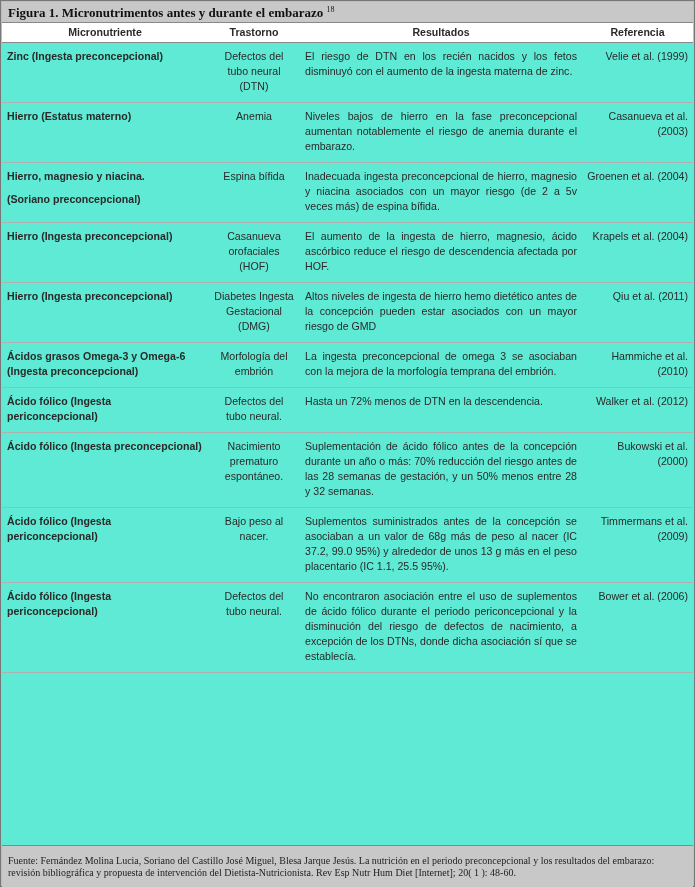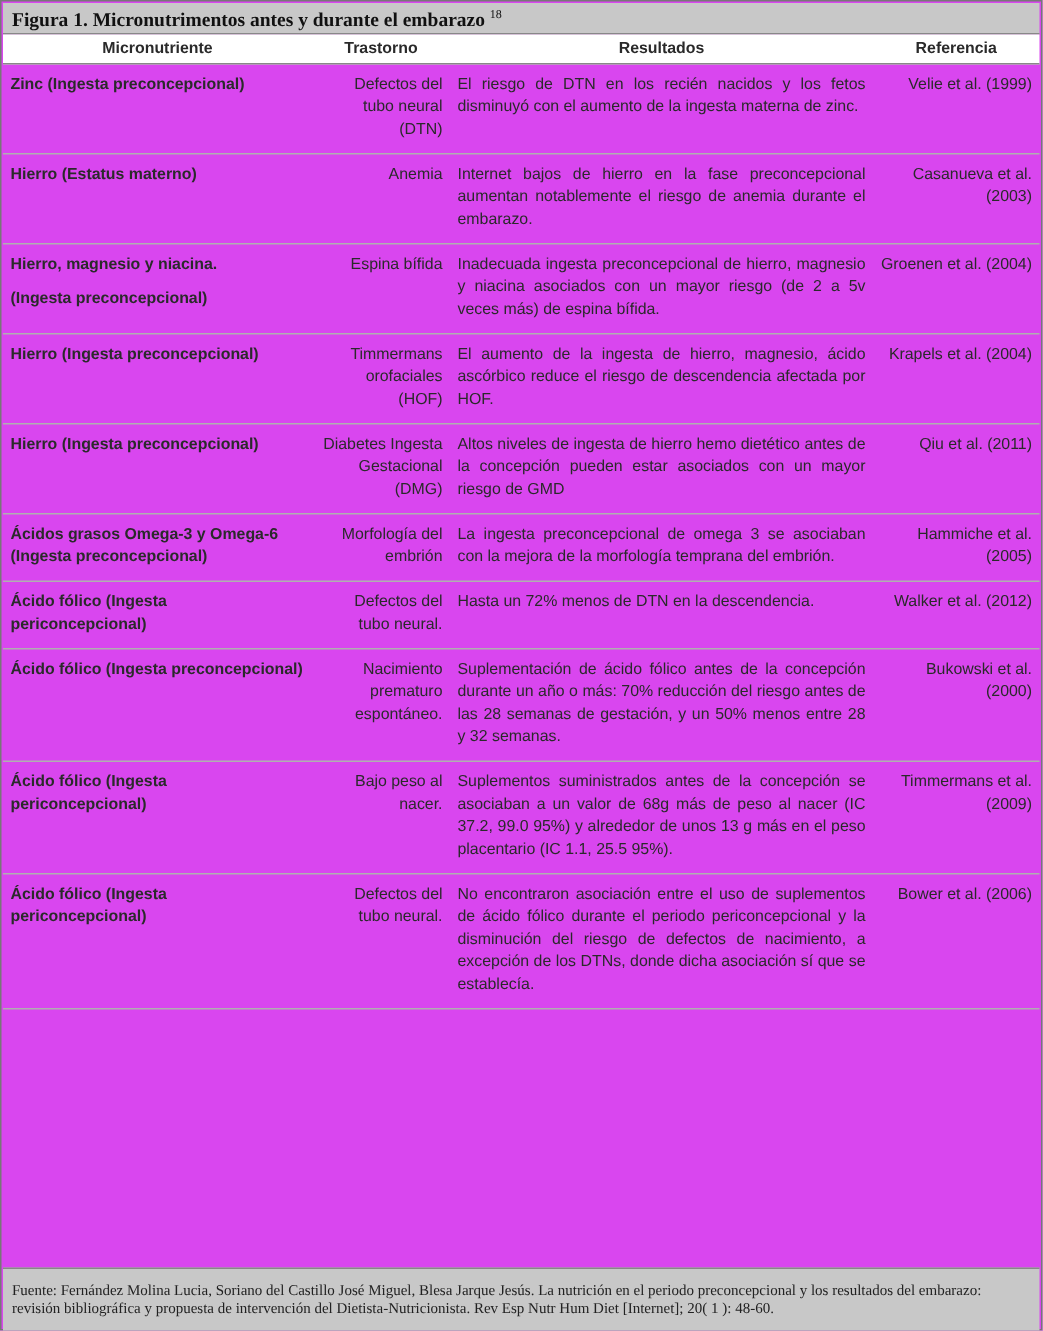--- a/index.html
+++ b/index.html
@@ -1,25 +1,25 @@
 <!DOCTYPE html>
 <html><head>
 <meta charset="utf-8">
 <style>
   html, body { margin: 0; padding: 0; background: #ffffff; }
   body { width: 695px; height: 887px; overflow: hidden; font-family: "Liberation Sans", sans-serif; color: #222; }
-  .frame { position: absolute; left: 0; top: 0; width: 693px; height: 885px; border: 1px solid #777; background: #d946ef; }
+  .frame { position: absolute; left: 0; top: 0; width: 693px; height: 885px; border: 1px solid #777; background: #5eead4; }
   .title-bar { position: absolute; left: 1px; top: 1px; width: 691px; height: 20px; background: #c8c8c8; border-bottom: 1px solid #888; }
   .title-text { position: absolute; left: 6px; top: 3px; font-family: "Liberation Serif", serif; font-weight: bold; font-size: 13px; color: #111; white-space: nowrap; }
   .title-text sup { font-size: 8px; font-weight: normal; }
   table.tbl { position: absolute; left: 1px; top: 22px; width: 691px; border-collapse: collapse; font-size: 10.6px; line-height: 15px; color: #2a2a2a; }
   table.tbl th { font-weight: bold; font-size: 10.6px; padding: 2px 4px; border-bottom: 1px solid #888; text-align: center; background: #fff; height: 14px; }
   table.tbl td { vertical-align: top; padding: 6px 5px 8px 5px; border-bottom: 1px solid #b0b0b0; }
   td.c-micro { width: 196px; font-weight: bold; text-align: left; padding-left: 6px; margin-top: 29px; }
-  td.c-trast { width: 82px; text-align: right; }
+  td.c-trast { width: 82px; text-align: center; }
   td.c-res { width: 272px; text-align: justify; padding-left: 10px; padding-right: 8px; }
   td.c-ref { text-align: right; }
   th.h-micro { width: 196px; }
   th.h-trast { width: 82px; }
   th.h-res { width: 272px; }
   .micro-line { display: block; }
   .micro-gap { display: block; height: 8px; }
   .footer { position: absolute; left: 1px; top: 844px; width: 689px; height: 40px; background: #c8c8c8; border-top: 1px solid #888; padding: 1px 0 0 2px; }
   .footer-text { position: absolute; left: 6px; top: 9px; width: 680px; font-family: "Liberation Serif", serif; font-size: 10px; line-height: 12px; color: #222; }
 </style>
@@ -50,56 +50,56 @@
           </td>
           <td class="c-trast">Defectos del tubo neural (DTN)</td>
           <td class="c-res">El riesgo de DTN en los recién nacidos y los fetos disminuyó con el aumento de la ingesta materna de zinc.</td>
           <td class="c-ref">Velie et al. (1999)</td>
         </tr>
         <tr>
           <td class="c-micro">
             <span class="micro-line">Hierro  (Estatus materno)</span>
           </td>
           <td class="c-trast">Anemia</td>
-          <td class="c-res">Internet bajos de hierro en la fase preconcepcional aumentan notablemente el riesgo de anemia durante el embarazo.</td>
+          <td class="c-res">Niveles bajos de hierro en la fase preconcepcional aumentan notablemente el riesgo de anemia durante el embarazo.</td>
           <td class="c-ref">Casanueva et al. (2003)</td>
         </tr>
         <tr>
           <td class="c-micro">
             <span class="micro-line">Hierro, magnesio y niacina.</span>
             <span class="micro-gap"></span>
-            <span class="micro-line">(Ingesta preconcepcional)</span>
+            <span class="micro-line">(Soriano preconcepcional)</span>
           </td>
           <td class="c-trast">Espina bífida</td>
           <td class="c-res">Inadecuada ingesta preconcepcional de hierro, magnesio y niacina asociados con un mayor riesgo (de 2 a 5v veces más) de espina bífida.</td>
           <td class="c-ref">Groenen et al. (2004)</td>
         </tr>
         <tr>
           <td class="c-micro">
             <span class="micro-line">Hierro (Ingesta preconcepcional)</span>
           </td>
-          <td class="c-trast">Timmermans orofaciales (HOF)</td>
+          <td class="c-trast">Casanueva orofaciales (HOF)</td>
           <td class="c-res">El aumento de la ingesta de hierro, magnesio, ácido ascórbico reduce el riesgo de descendencia afectada por HOF.</td>
           <td class="c-ref">Krapels et al. (2004)</td>
         </tr>
         <tr>
           <td class="c-micro">
             <span class="micro-line">Hierro (Ingesta preconcepcional)</span>
           </td>
           <td class="c-trast">Diabetes Ingesta Gestacional (DMG)</td>
           <td class="c-res">Altos niveles de ingesta de hierro hemo dietético antes de la concepción pueden estar asociados con un mayor riesgo de GMD</td>
           <td class="c-ref">Qiu et al. (2011)</td>
         </tr>
         <tr>
           <td class="c-micro">
             <span class="micro-line">Ácidos grasos Omega-3 y Omega-6 (Ingesta preconcepcional)</span>
           </td>
           <td class="c-trast">Morfología del embrión</td>
           <td class="c-res">La ingesta preconcepcional de omega 3 se asociaban con la mejora de la morfología temprana del embrión.</td>
-          <td class="c-ref">Hammiche et al. (2005)</td>
+          <td class="c-ref">Hammiche et al. (2010)</td>
         </tr>
         <tr>
           <td class="c-micro">
             <span class="micro-line">Ácido fólico (Ingesta periconcepcional)</span>
           </td>
           <td class="c-trast">Defectos del tubo neural.</td>
           <td class="c-res">Hasta un 72% menos de DTN en la descendencia.</td>
           <td class="c-ref">Walker et al. (2012)</td>
         </tr>
         <tr>

